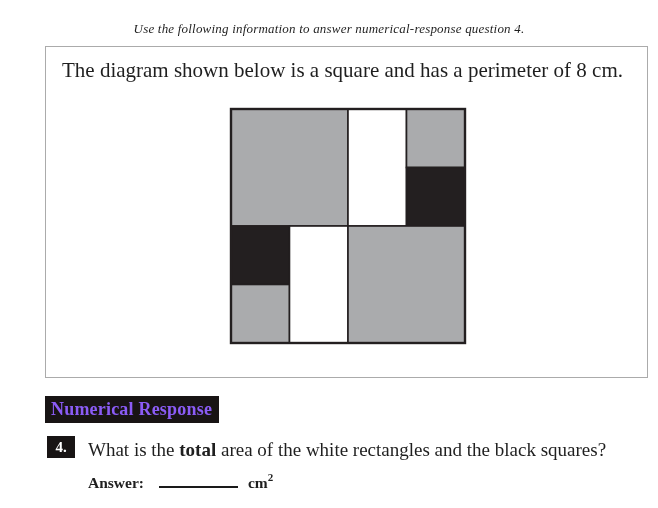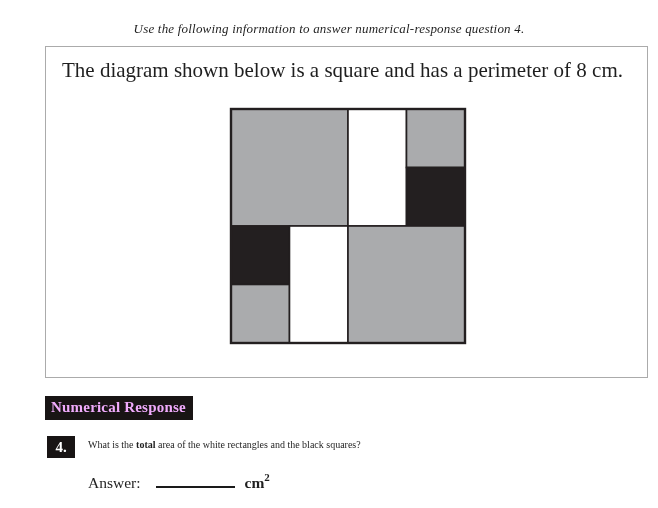--- a/index.html
+++ b/index.html
@@ -54,23 +54,23 @@
     width: 238px;
     height: 238px;
   }
 
   .section-label {
     position: absolute;
     left: 45px;
     top: 396px;
     background: #18�414;
     background: #181414;
-    color: #f0abfc;
+    color: #8b5cf6;
     font-weight: bold;
-    font-size: 15px;
+    font-size: 18px;
     line-height: 1;
     padding: 4px 7px 5px 6px;
     letter-spacing: 0.2px;
   }
 
   .q-badge {
     position: absolute;
     left: 47px;
     top: 436px;
     width: 28px;
@@ -80,34 +80,34 @@
     font-weight: bold;
     font-size: 15px;
     text-align: center;
     line-height: 22px;
   }
 
   .q-text {
     position: absolute;
     left: 88px;
     top: 439px;
-    font-size: 10px;
+    font-size: 19px;
     color: #1f1f1f;
     white-space: nowrap;
   }
   .q-text b { font-weight: bold; }
 
   .answer-line {
     position: absolute;
     left: 88px;
     top: 472px;
     font-size: 15.5px;
     color: #1f1f1f;
   }
-  .answer-label { font-weight: normal; }
+  .answer-label { font-weight: bold; }
   .answer-blank {
     display: inline-block;
     width: 79px;
     height: 13px;
     margin-left: 15px;
     border-bottom: 2px solid #1a1a1a;
   }
   .answer-unit {
     font-weight: bold;
     margin-left: 10px;

